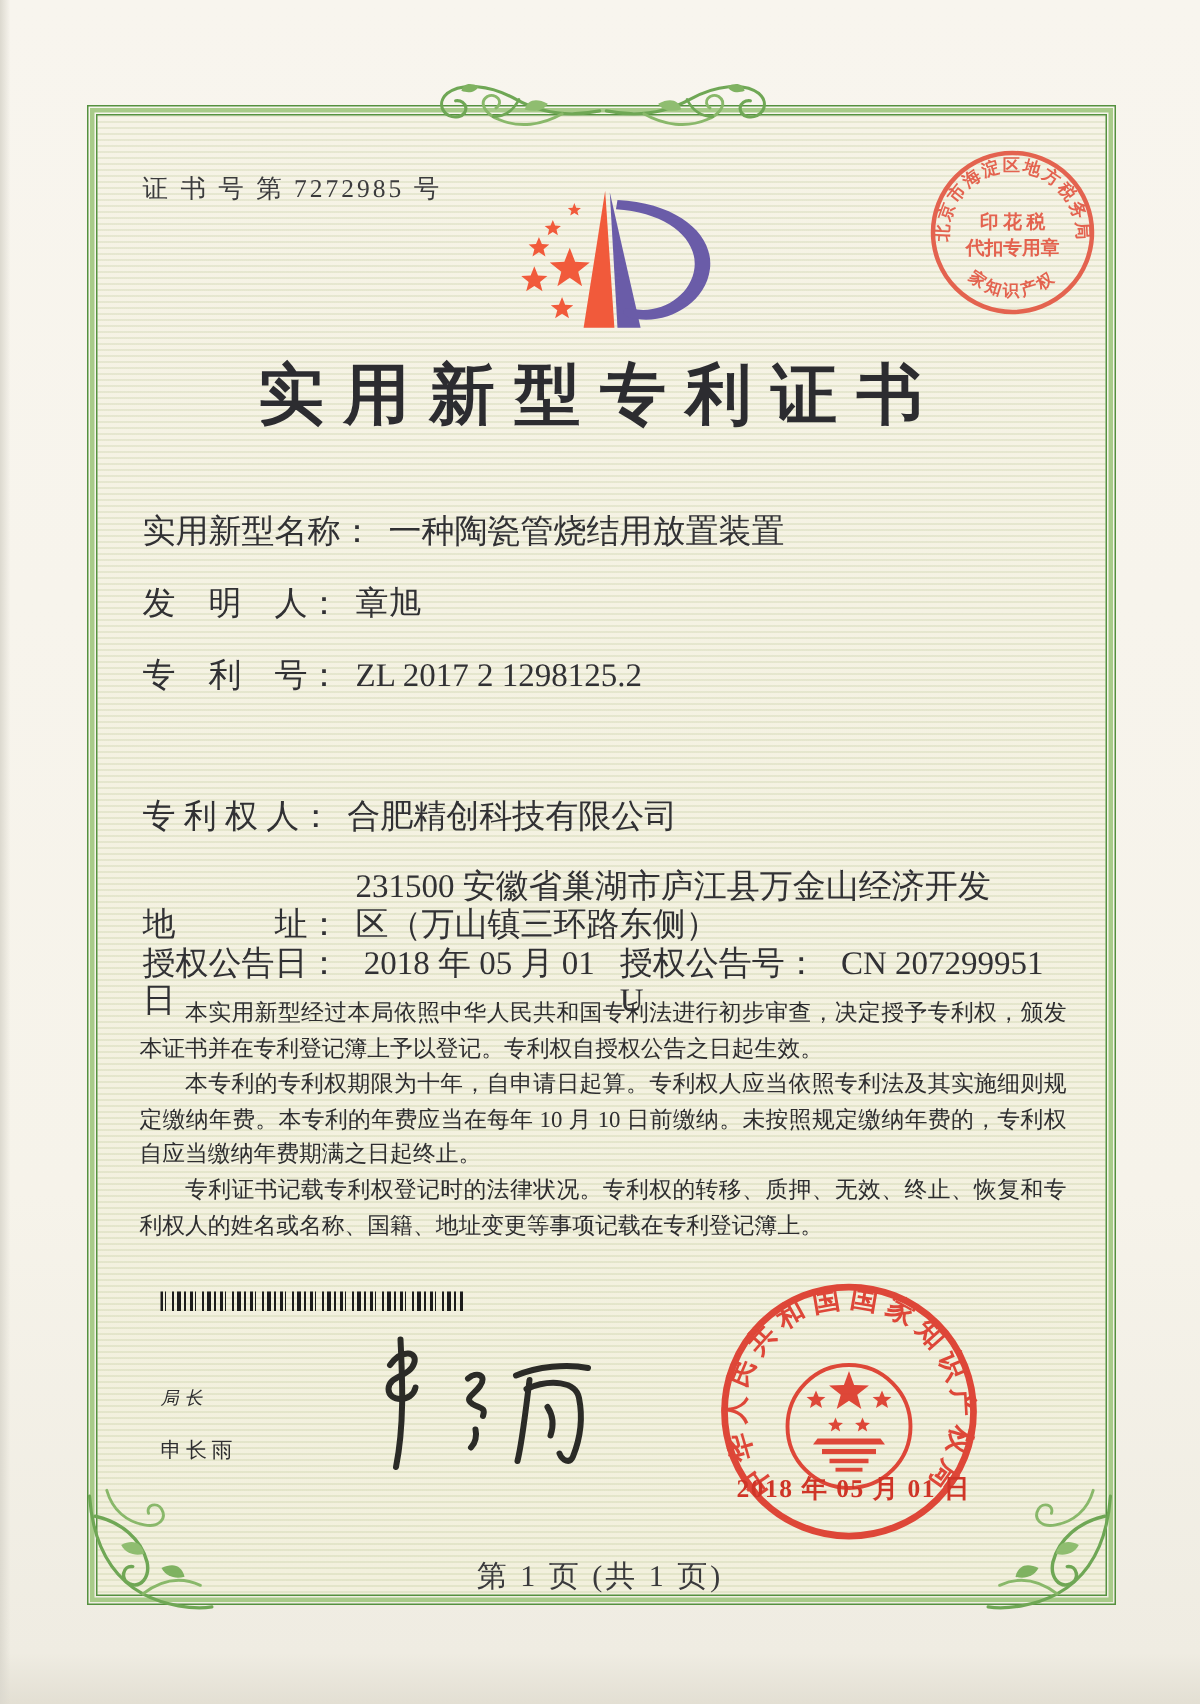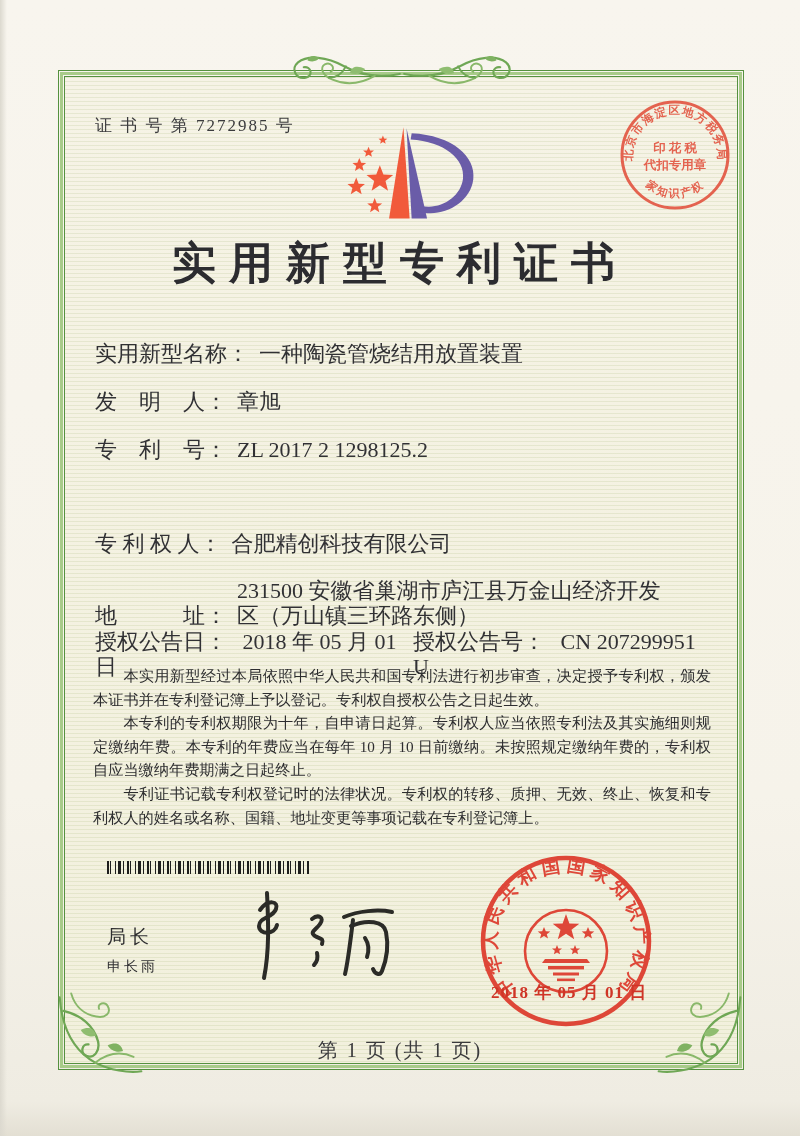--- a/index.html
+++ b/index.html
@@ -32,21 +32,21 @@
   .r0{top:341px}.r1{top:389px}.r2{top:437px}.r3{top:484px}.r4{top:531px}
   .r5{top:578px}.r5 .fvalue{width:430px;}
   .grant-row{top:629px;left:95px;width:612px;display:flex;}
   .grant-cell2{margin-left:auto;}
   .grant-row .flabel{min-width:0;}
   .body-text{left:93px;top:664px;width:618px;font-size:15.2px;line-height:23.6px;
     text-align:justify;color:#2d2d2f;}
   .body-text p{margin:0;text-indent:2em;}
   .barcode{left:107px;top:861px;width:202px;height:13px;
     background:repeating-linear-gradient(90deg,#1d1d1d 0 2px,rgba(0,0,0,0) 2px 3px,#1d1d1d 3px 4px,rgba(0,0,0,0) 4px 8px,#1d1d1d 8px 9px,rgba(0,0,0,0) 9px 11px,#1d1d1d 11px 14px,rgba(0,0,0,0) 14px 16px,#1d1d1d 16px 17px,rgba(0,0,0,0) 17px 20px);}
-  .signer-title{left:107px;top:924px;font-size:19px;letter-spacing:4px;color:#2e2e30;}
+  .signer-title{left:107px;top:924px;font-size:12px;letter-spacing:4px;color:#2e2e30;font-style:italic;}
   .signer-name{left:107px;top:958px;font-size:14px;letter-spacing:3px;color:#2e2e30;}
   .signature{left:232px;top:886px;}
   .seal{left:478px;top:853px;}
   .seal-date{left:491px;top:981px;font-size:17px;font-weight:600;letter-spacing:1px;
     color:#cf3527;z-index:6;}
   .footer{left:0;top:1037px;width:100%;text-align:center;font-size:20px;
     letter-spacing:2px;color:#3a3a3c;}
 </style>
 </head>
 <body>

